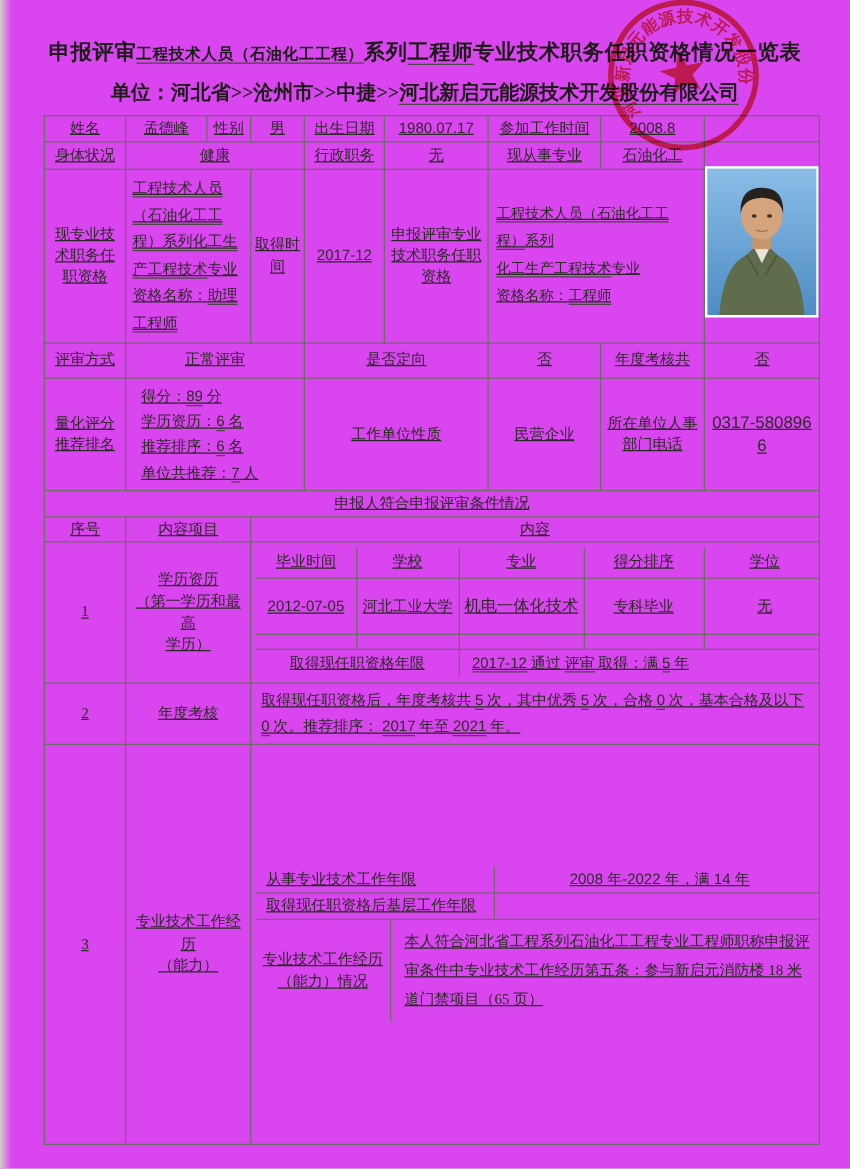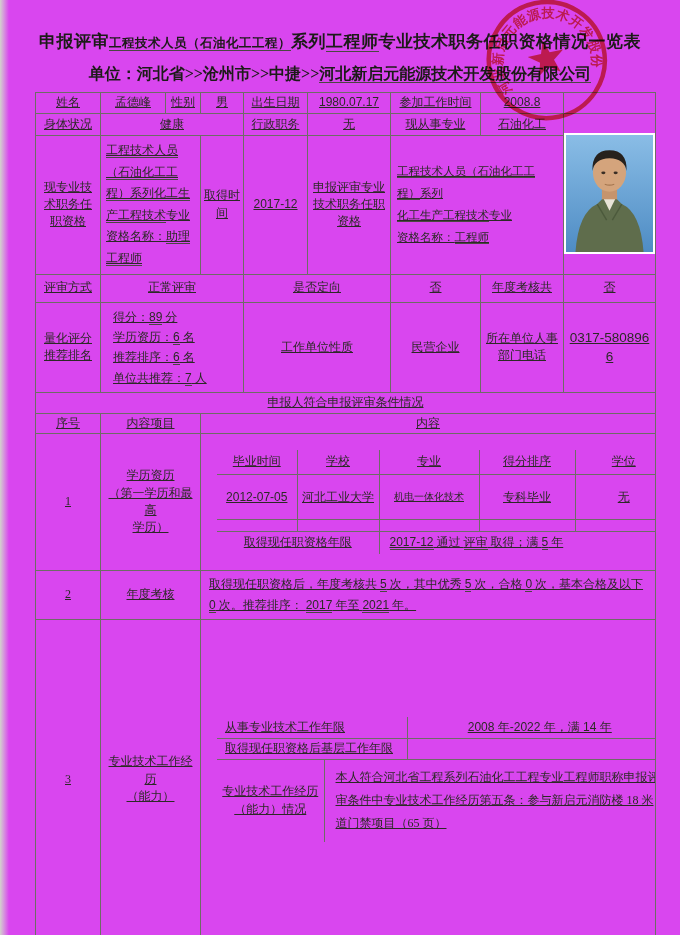--- a/index.html
+++ b/index.html
@@ -31,21 +31,21 @@
   
   table{border-collapse:collapse;table-layout:fixed;}
   .main{position:absolute;left:35px;top:92px;width:620px;text-decoration:underline;}
   td{
     border:1px solid var(--bd);text-align:center;vertical-align:middle;
     font-size:12px;line-height:1.45;color:var(--ink);padding:1px 3px;overflow:hidden;
     word-break:break-all;
   }
   .num{font-family:"Liberation Sans",sans-serif;}
   .left{text-align:left;}
-  .p0{padding:16px;margin-top:20px;}
+  .p0{padding:4px;margin-top:20px;}
   .lh{line-height:1.75;padding:3px 8px;}
   .qual-cell{padding:4px 5px;line-height:1.8;}
   .apply-cell{padding:4px 6px;line-height:1.9;font-size:11.5px;}
   .score-cell{padding:4px 0 4px 12px;line-height:1.7;}
   .detail-cell{padding:6px 11px;line-height:1.95;}
   
   .sub{width:100%;height:100%;border-collapse:collapse;table-layout:fixed;}
   .sub td{border:1px solid var(--bd);}
   .sub tr:first-child>td{border-top:none;}
   .sub tr:last-child>td{border-bottom:none;}
@@ -185,21 +185,21 @@
                 <tr style="height:25px">
             <td>毕业时间</td>
             <td>学校</td>
             <td>专业</td>
             <td>得分排序</td>
             <td class="lastcol">学位</td>
           </tr>
           <tr style="height:45px">
             <td class="num">2012-07-05</td>
             <td>河北工业大学</td>
-            <td style="font-size:10px">机电一体化技术</td>
+            <td style="font-size:13px">机电一体化技术</td>
             <td>专科毕业</td>
             <td class="lastcol">无</td>
           </tr>
           <tr style="height:12px">
             <td></td>
             <td></td>
             <td></td>
             <td></td>
             <td class="lastcol"></td>
           </tr>

